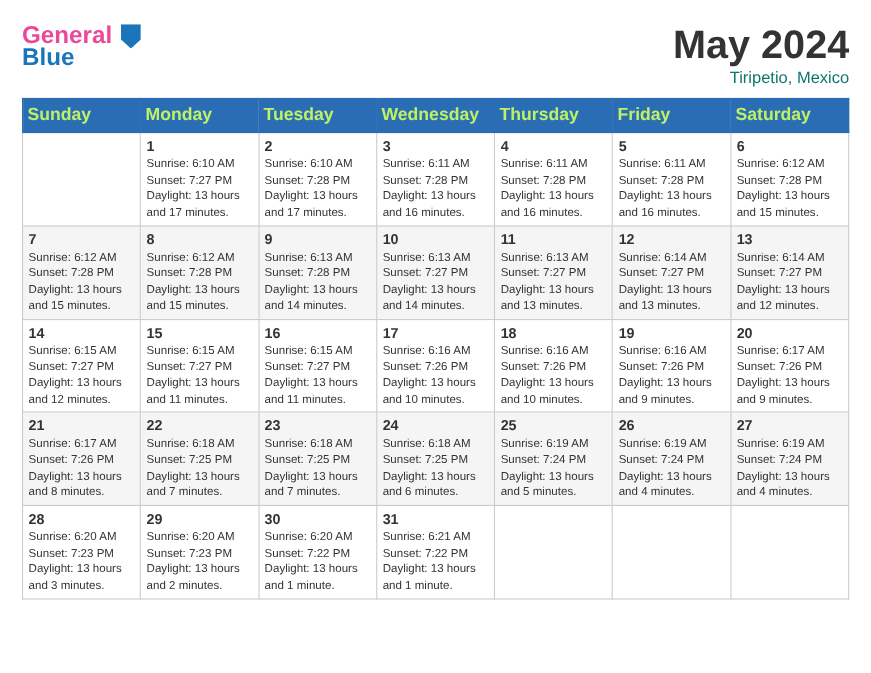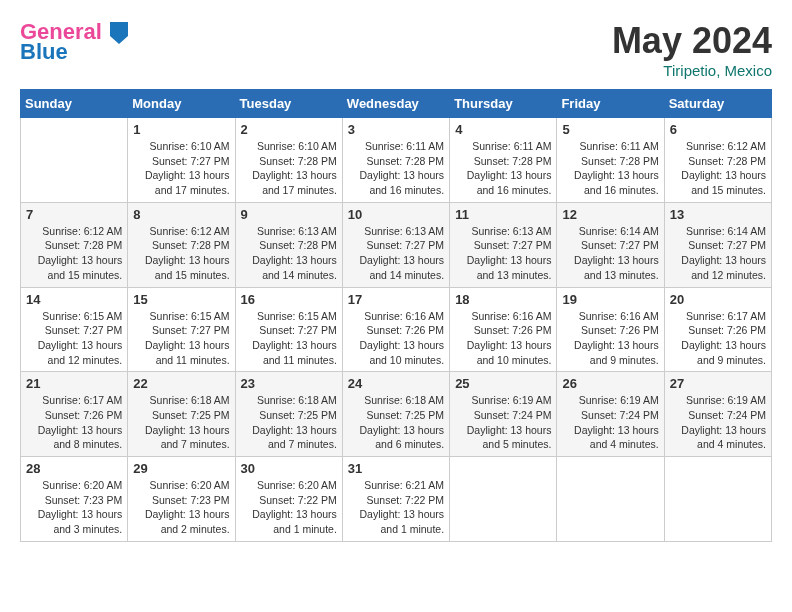--- a/index.html
+++ b/index.html
@@ -47,24 +47,24 @@
       font-size: 15px;
       color: #0f766e;
     }
     table {
       width: 100%;
       border-collapse: collapse;
       font-size: 11px;
     }
     thead tr th {
       background-color: #2a6db5;
-      color: #ffffff;
+      color: #bef264;
       padding: 6px 4px;
       text-align: left;
-      font-size: 13px;
+      font-size: 16px;
       font-weight: bold;
       border: 1px solid #2a6db5;
     }
     tbody tr td {
       vertical-align: top;
       border: 1px solid #ccc;
       padding: 4px 5px;
       width: 107px;
       min-height: 80px;
     }
@@ -78,21 +78,20 @@
       font-size: 13px;
       font-weight: bold;
       color: #333;
       display: block;
       margin-bottom: 2px;
     }
     .day-info {
       font-size: 10.5px;
       color: #333;
       line-height: 1.4;
-      text-align: right;
     }
     .empty-cell {
       background: #fff !important;
     }
   </style>
 </head>
 <body>
 
 <div class="header">
   <div class="logo">

